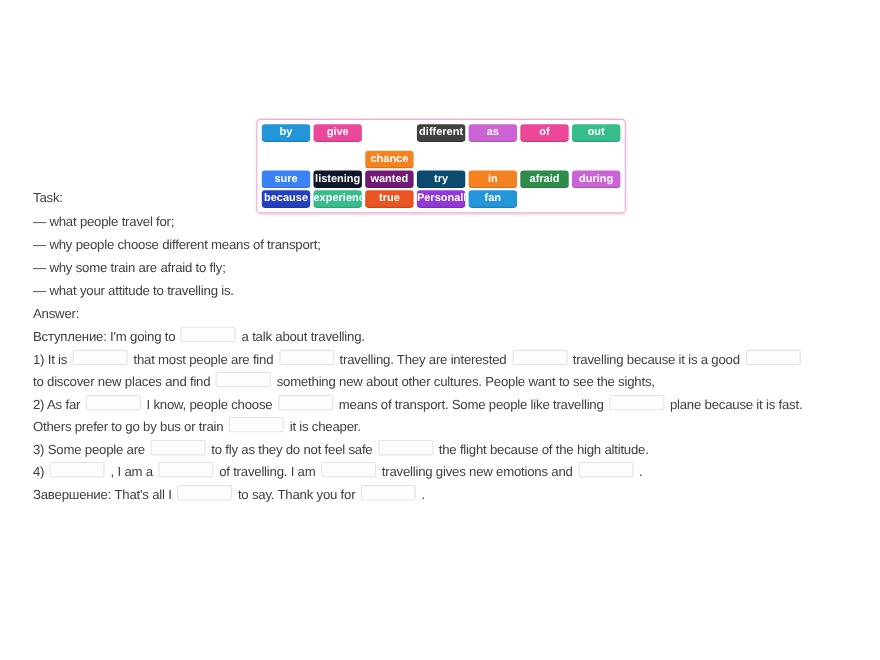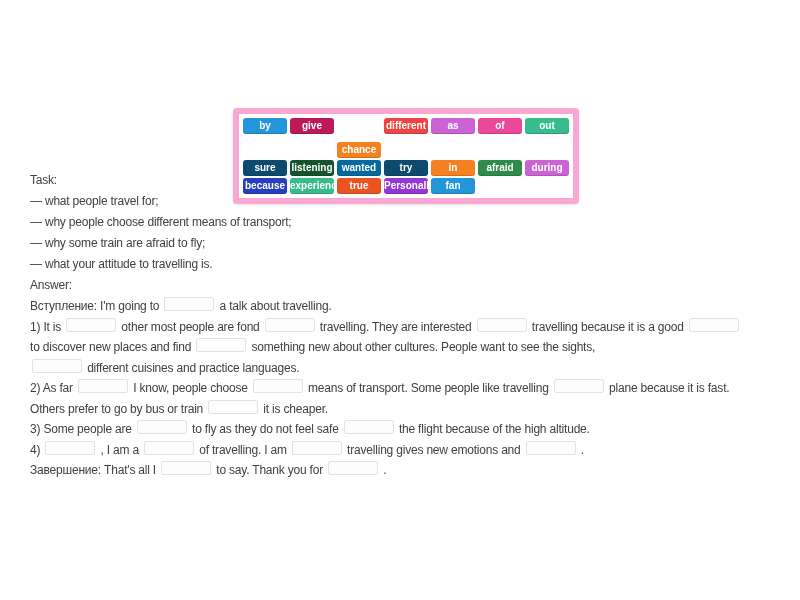--- a/index.html
+++ b/index.html
@@ -9,21 +9,21 @@
     height: 600px;
     background: #ffffff;
     overflow: hidden;
     font-family: "Liberation Sans", sans-serif;
   }
   .word-bank {
     position: absolute;
     left: 233px;
     top: 108px;
     background: #ffffff;
-    border: 6px solid #f9a8d4;
+    border: 1px solid #f9a8d4;
     border-radius: 4px;
     padding: 4px;
     box-shadow: 0 1px 3px rgba(0,0,0,0.12);
     display: flex;
     flex-direction: column;
     gap: 2px;
   }
   .wb-row {
     display: flex;
     gap: 3px;
@@ -70,31 +70,31 @@
     margin: 0 2px;
     cursor: pointer;
   }
 </style>
 </head>
 <body>
 
 <div class="word-bank">
     <div class="wb-row">
       <div class="chip" style="background: rgb(35, 149, 217);">by</div>
-      <div class="chip" style="background: #be185d; text-align: center;">give</div>
+      <div class="chip" style="background: #ec4899; text-align: center;">give</div>
       <div class="chip" style="background: rgb(245, 130, 32); margin-top: 24px;">chance</div>
-      <div class="chip" style="background: #ef4444;">different</div>
+      <div class="chip" style="background: #404040;">different</div>
       <div class="chip" style="background: rgb(204, 99, 212);">as</div>
       <div class="chip" style="background: #ec4899;">of</div>
       <div class="chip" style="background: rgb(54, 189, 139);">out</div>
     </div>
     <div class="wb-row">
-      <div class="chip" style="background: #0c4a6e; text-align: center;">sure</div>
-      <div class="chip" style="background: #14532d;">listening</div>
-      <div class="chip" style="background: #0369a1;">wanted</div>
+      <div class="chip" style="background: #3b82f6; text-align: center;">sure</div>
+      <div class="chip" style="background: #0f172a;">listening</div>
+      <div class="chip" style="background: #701a75;">wanted</div>
       <div class="chip" style="background: #0c4a6e;">try</div>
       <div class="chip" style="background: rgb(245, 130, 32);">in</div>
       <div class="chip" style="background: rgb(46, 139, 74);">afraid</div>
       <div class="chip" style="background: rgb(204, 99, 212);">during</div>
     </div>
     <div class="wb-row">
       <div class="chip" style="background: rgb(36, 64, 191);">because</div>
       <div class="chip" style="background: rgb(54, 189, 139);">experience</div>
       <div class="chip" style="background: rgb(233, 84, 32);">true</div>
       <div class="chip" style="background: rgb(145, 56, 214);">Personally</div>
@@ -106,22 +106,21 @@
   <div class="line heading">Task:</div>
   <div>
       <div class="line task-item">— what people travel for;</div>
       <div class="line task-item">— why people choose different means of transport;</div>
       <div class="line task-item">— why some train are afraid to fly;</div>
       <div class="line task-item">— what your attitude to travelling is.</div>
     </div>
   <div class="line heading">Answer:</div>
   <div>
       <div class="line answer-line"><span>Вступление: I'm going to </span><span class="blank"></span><span> a talk about travelling.</span></div>
-      <div class="line answer-line"><span>1) It is </span><span class="blank"></span><span> other most people are fond </span><span class="blank"></span><span> travelling. They are interested </span><span class="blank"></span><span> travelling because it is a good </span><span class="blank"></span></div>
+      <div class="line answer-line"><span>1) It is </span><span class="blank"></span><span> that most people are find </span><span class="blank"></span><span> travelling. They are interested </span><span class="blank"></span><span> travelling because it is a good </span><span class="blank"></span></div>
       <div class="line answer-line"><span>to discover new places and find </span><span class="blank"></span><span> something new about other cultures. People want to see the sights,</span></div>
-      <div class="line answer-line"><span class="blank"></span><span> different cuisines and practice languages.</span></div>
       <div class="line answer-line"><span>2) As far </span><span class="blank"></span><span> I know, people choose </span><span class="blank"></span><span> means of transport. Some people like travelling </span><span class="blank"></span><span> plane because it is fast.</span></div>
       <div class="line answer-line"><span>Others prefer to go by bus or train </span><span class="blank"></span><span> it is cheaper.</span></div>
       <div class="line answer-line"><span>3) Some people are </span><span class="blank"></span><span> to fly as they do not feel safe </span><span class="blank"></span><span> the flight because of the high altitude.</span></div>
       <div class="line answer-line"><span>4) </span><span class="blank"></span><span> , I am a </span><span class="blank"></span><span> of travelling. I am </span><span class="blank"></span><span> travelling gives new emotions and </span><span class="blank"></span><span> .</span></div>
       <div class="line answer-line"><span>Завершение: That's all I </span><span class="blank"></span><span> to say. Thank you for </span><span class="blank"></span><span> .</span></div>
     </div>
 </main>
 
 </body></html>

